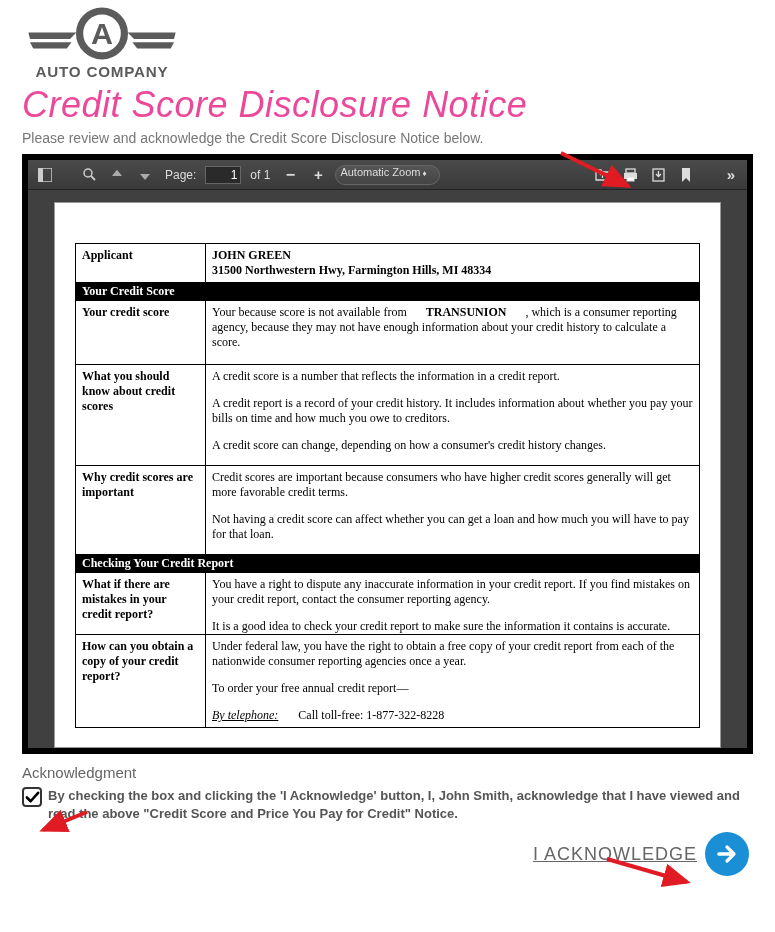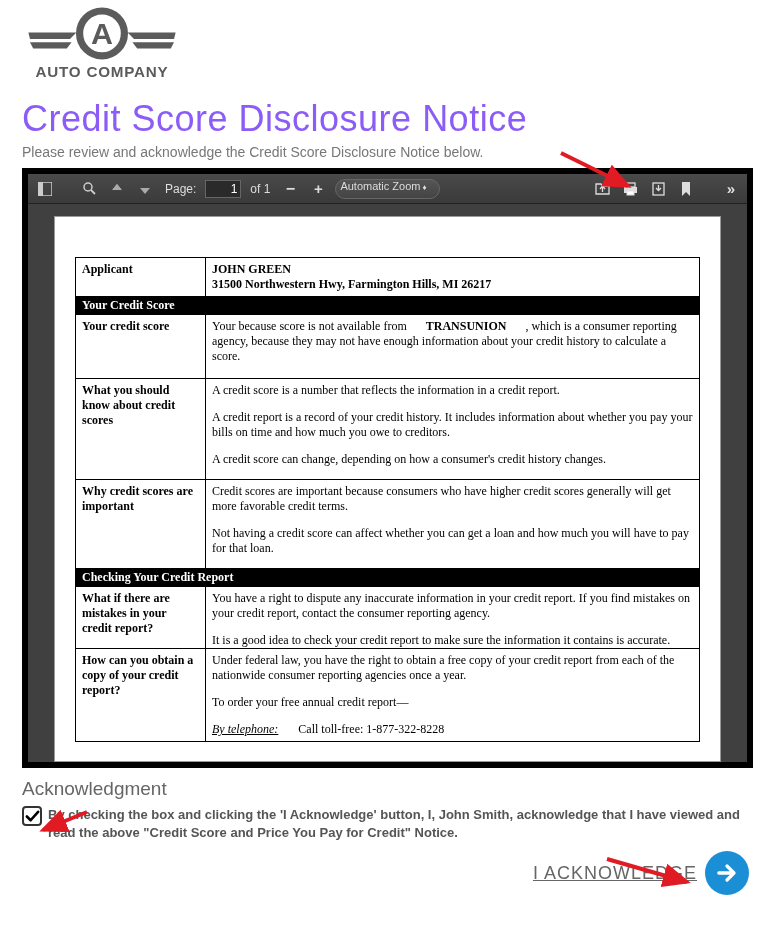--- a/index.html
+++ b/index.html
@@ -15,23 +15,23 @@
       padding: 6px 22px 0 22px;
     }
     .logo-area {
       display: flex;
       align-items: flex-start;
     }
     .logo-svg { width: 160px; height: 78px; }
     .page-title {
       font-size: 36px;
       font-weight: 300;
-      color: #8b5cf6;
-      margin-top: 14px;
+      color: #ec4899;
       letter-spacing: 0.5px;
+      font-style: italic;
     }
     .page-subtitle {
       font-size: 14px;
       color: #777;
       margin-top: 4px;
     }
     .pdf-viewer {
       margin-top: 8px;
       border: 6px solid #000000;
       background: #404040;
@@ -137,21 +137,21 @@
     }
     .app-name { font-weight: bold; }
     .app-addr { font-weight: bold; }
     .para + .para { margin-top: 12px; }
     .underlabel { text-decoration: underline; font-style: italic; }
     .ack-section {
       padding: 0 22px;
       margin-top: 10px;
     }
     .ack-title {
-      font-size: 19px;
+      font-size: 15px;
       color: #666;
       font-weight: 400;
     }
     .ack-row {
       display: flex;
       align-items: flex-start;
       gap: 6px;
       margin-top: 6px;
     }
     .ack-check {
@@ -287,21 +287,21 @@
     </div>
 
     <div class="pdf-content-wrap">
       <div class="pdf-page">
         <table class="pdf-table">
           <tbody>
               <tr>
             <td class="lbl">Applicant</td>
             <td>
               <div class="app-name">JOHN GREEN</div>
-              <div class="app-addr">31500 Northwestern Hwy, Farmington Hills, MI 26217</div>
+              <div class="app-addr">31500 Northwestern Hwy, Farmington Hills, MI 48334</div>
             </td>
           </tr>
           <tr class="section">
                 <td colspan="2">Your Credit Score</td>
               </tr>
           <tr>
             <td class="lbl">Your credit score</td>
             <td style="padding-bottom:14px;">
               <span>Your because score is not available from </span><span style="display:inline-block;width:16px;"></span><b>TRANSUNION</b><span style="display:inline-block;width:16px;"></span><span> , which is a consumer reporting agency, because they may not have enough information about your credit history to calculate a score.</span>
             </td>

